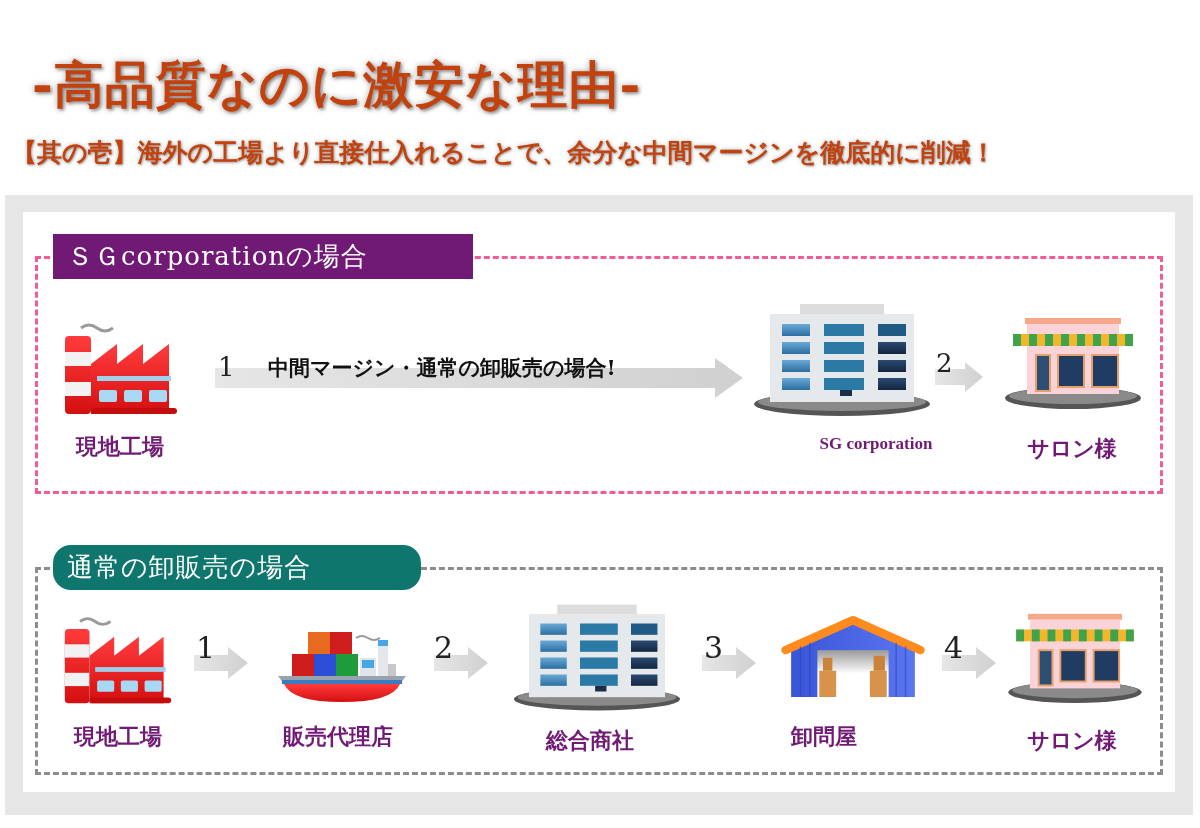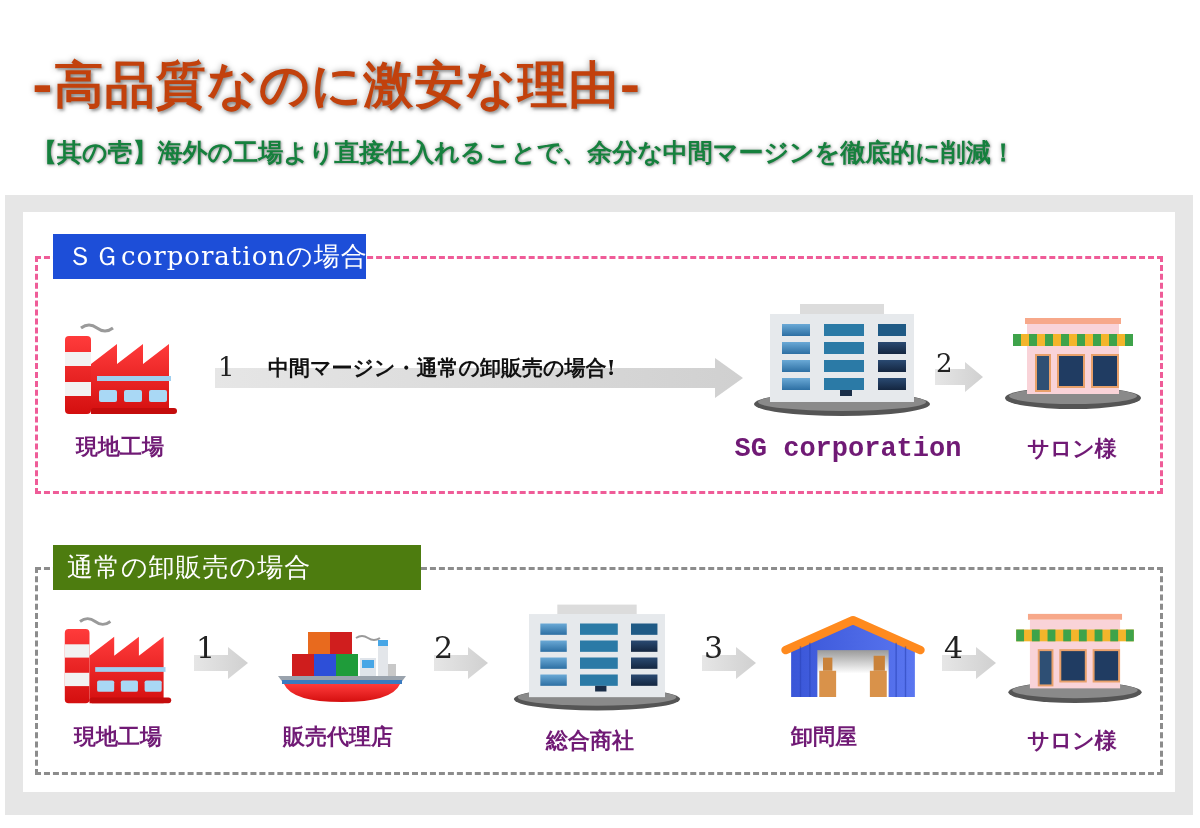--- a/index.html
+++ b/index.html
@@ -5,22 +5,22 @@
   * { box-sizing: border-box; margin: 0; padding: 0; }
   html, body { width: 1200px; height: 828px; background: #ffffff; overflow: hidden; }
   body { position: relative; font-family: "DejaVu Serif", "Liberation Serif", serif; color: #111; }
 
   .main-title {
     position: absolute; left: 32px; top: 52px;
     font-size: 50px; font-weight: bold; color: #c2410c; letter-spacing: 1px;
     text-shadow: 0 0 6px rgba(0,0,0,0.35), 2px 2px 3px rgba(0,0,0,0.3);
   }
   .subtitle {
-    position: absolute; left: 32px; top: 136px;
-    font-size: 25px; font-weight: bold; color: #15803d;
+    position: absolute; left: 12px; top: 136px;
+    font-size: 25px; font-weight: bold; color: #c2410c;
     text-shadow: 0 0 4px rgba(0,0,0,0.3), 1px 1px 2px rgba(0,0,0,0.25);
     white-space: nowrap;
   }
 
   .outer-frame {
     position: absolute; left: 5px; top: 195px; width: 1188px; height: 620px;
     background: #e6e6e6;
   }
   .inner-panel {
     position: absolute; left: 23px; top: 212px; width: 1152px; height: 580px;
@@ -32,27 +32,27 @@
     border: 3px dashed;
   }
   .section.sg { left: 35px; top: 256px; width: 1128px; height: 238px; border-color: #ef5c98; }
   .section.normal { left: 35px; top: 567px; width: 1128px; height: 208px; border-color: #8c8c8c; }
 
   .section-tag {
     position: absolute; height: 45px; padding: 0 14px;
     color: #ffffff; font-size: 26px; line-height: 45px; white-space: nowrap;
     letter-spacing: 1px;
   }
-  .section-tag.sg { left: 53px; top: 234px; width: 313px; background: #1d4ed8; }
-  .section-tag.normal { left: 53px; top: 545px; width: 368px; background: #4d7c0f; }
+  .section-tag.sg { left: 53px; top: 234px; width: 420px; background: #701a75; }
+  .section-tag.normal { left: 53px; top: 545px; width: 368px; background: #0f766e; border-radius: 18px; }
   .node-label {
     position: absolute; white-space: nowrap; font-weight: bold; font-size: 22px; color: #701a75;
     transform: translateX(-50%);
   }
-  .node-label.mono { font-family: Liberation Mono, monospace; font-size: 27px; }
+  .node-label.mono { font-family: Liberation Serif, serif; font-size: 17px; margin-left: 28px; }
 
   .icon { position: absolute; }
 
   .arrow { position: absolute; }
   .step-num {
     position: absolute; font-size: 30px; color: #222; font-family: "DejaVu Serif", serif;
   }
   .long-label {
     position: absolute; font-size: 21px; font-weight: bold; color: #111; white-space: nowrap;
   }

